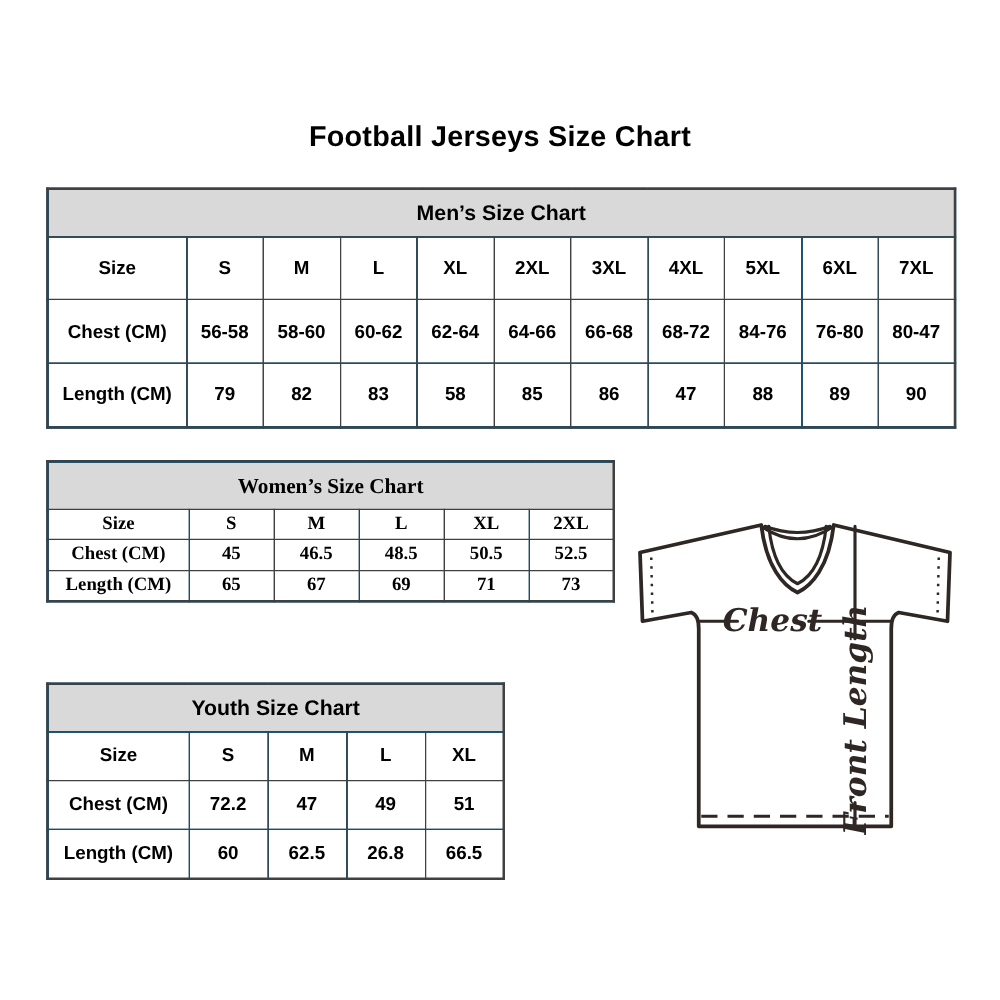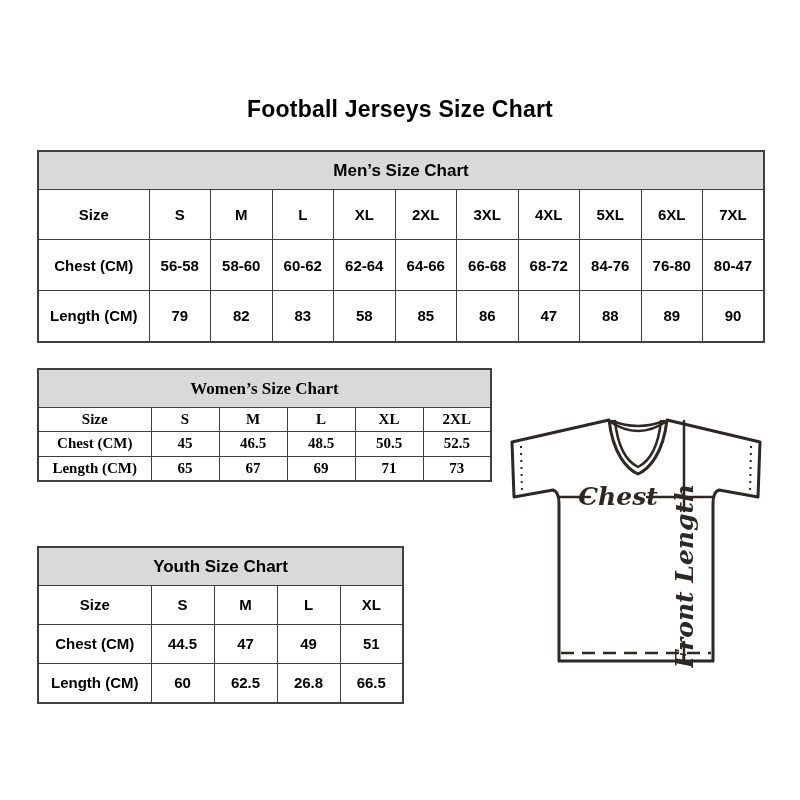--- a/index.html
+++ b/index.html
@@ -150,21 +150,21 @@
       </tr>
       <tr>
         <th>Size</th>
         <td>S</td>
         <td>M</td>
         <td>L</td>
         <td>XL</td>
       </tr>
       <tr>
         <th>Chest (CM)</th>
-        <td>44.5</td>
+        <td>72.2</td>
         <td>47</td>
         <td>49</td>
         <td>51</td>
       </tr>
       <tr>
         <th>Length (CM)</th>
         <td>60</td>
         <td>62.5</td>
         <td>26.8</td>
         <td>66.5</td>

